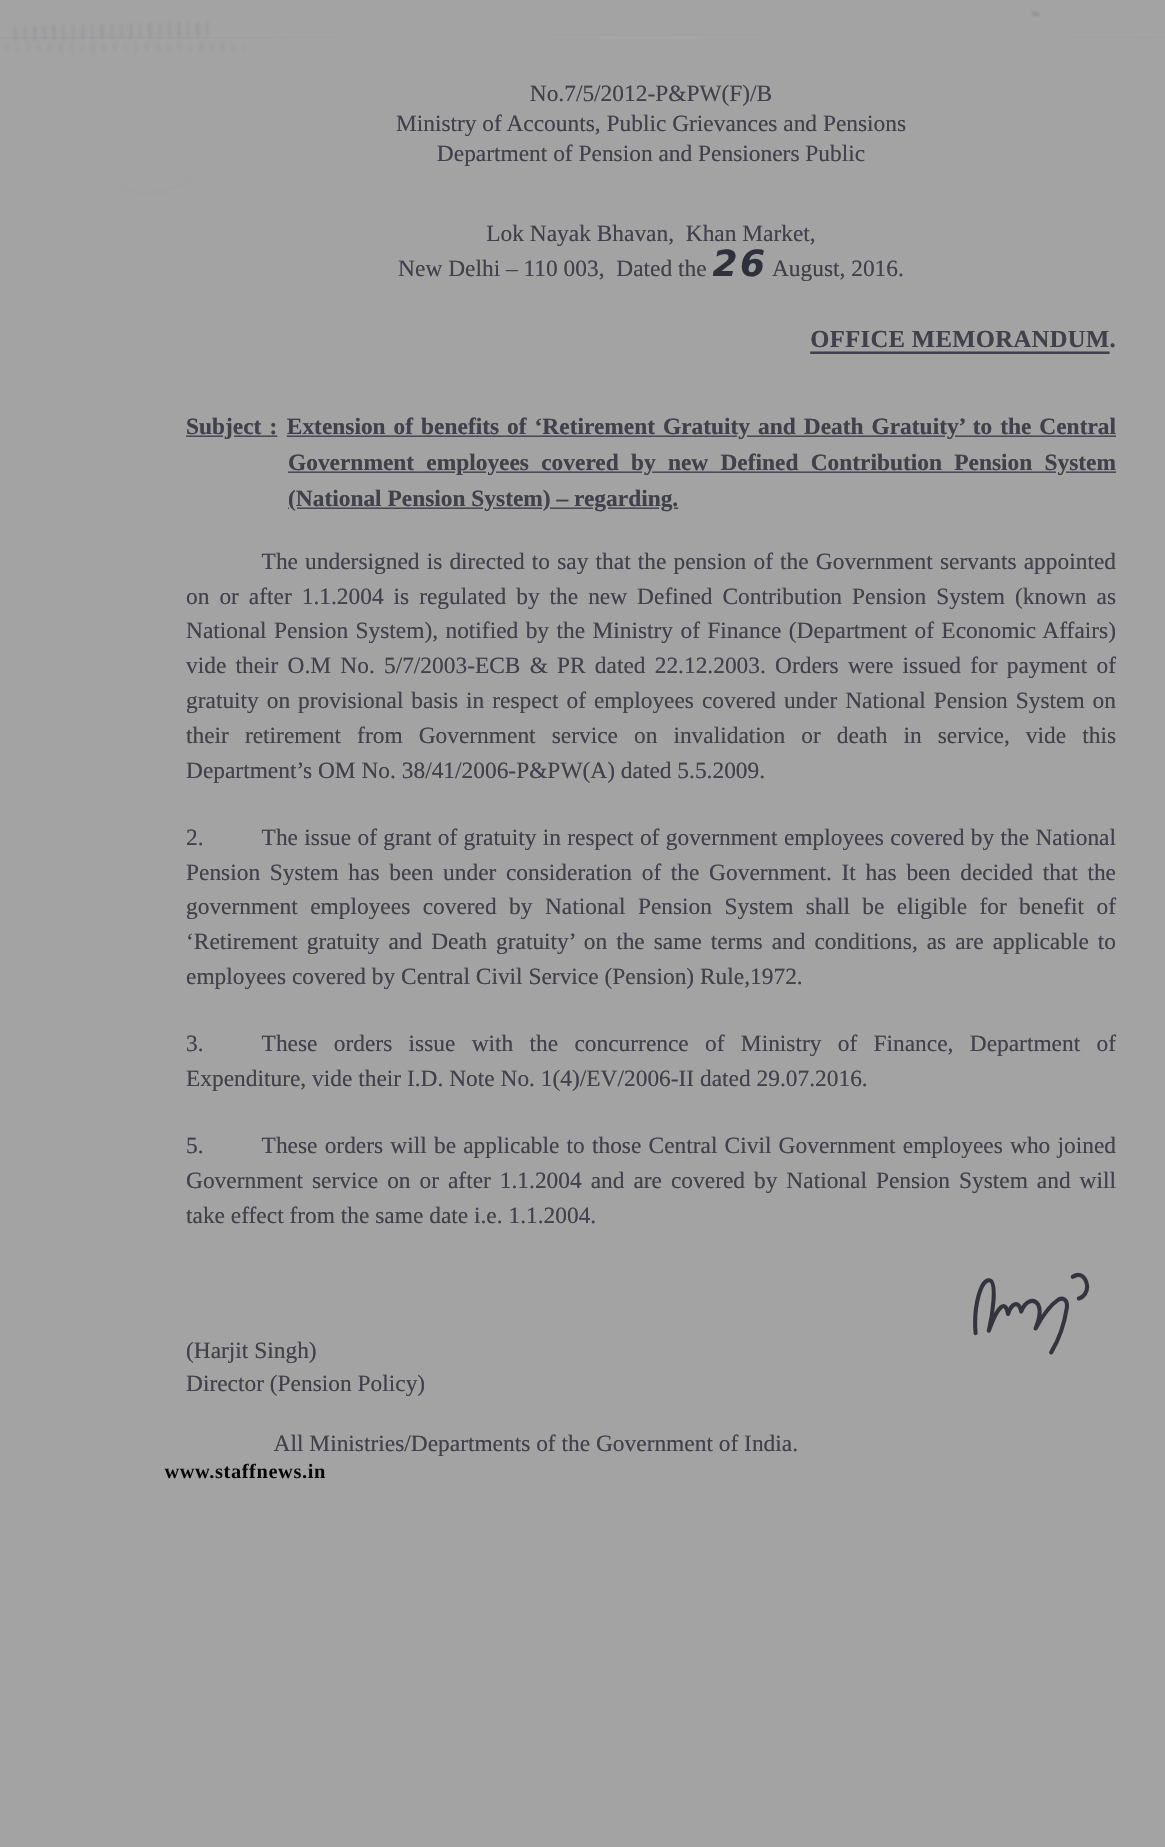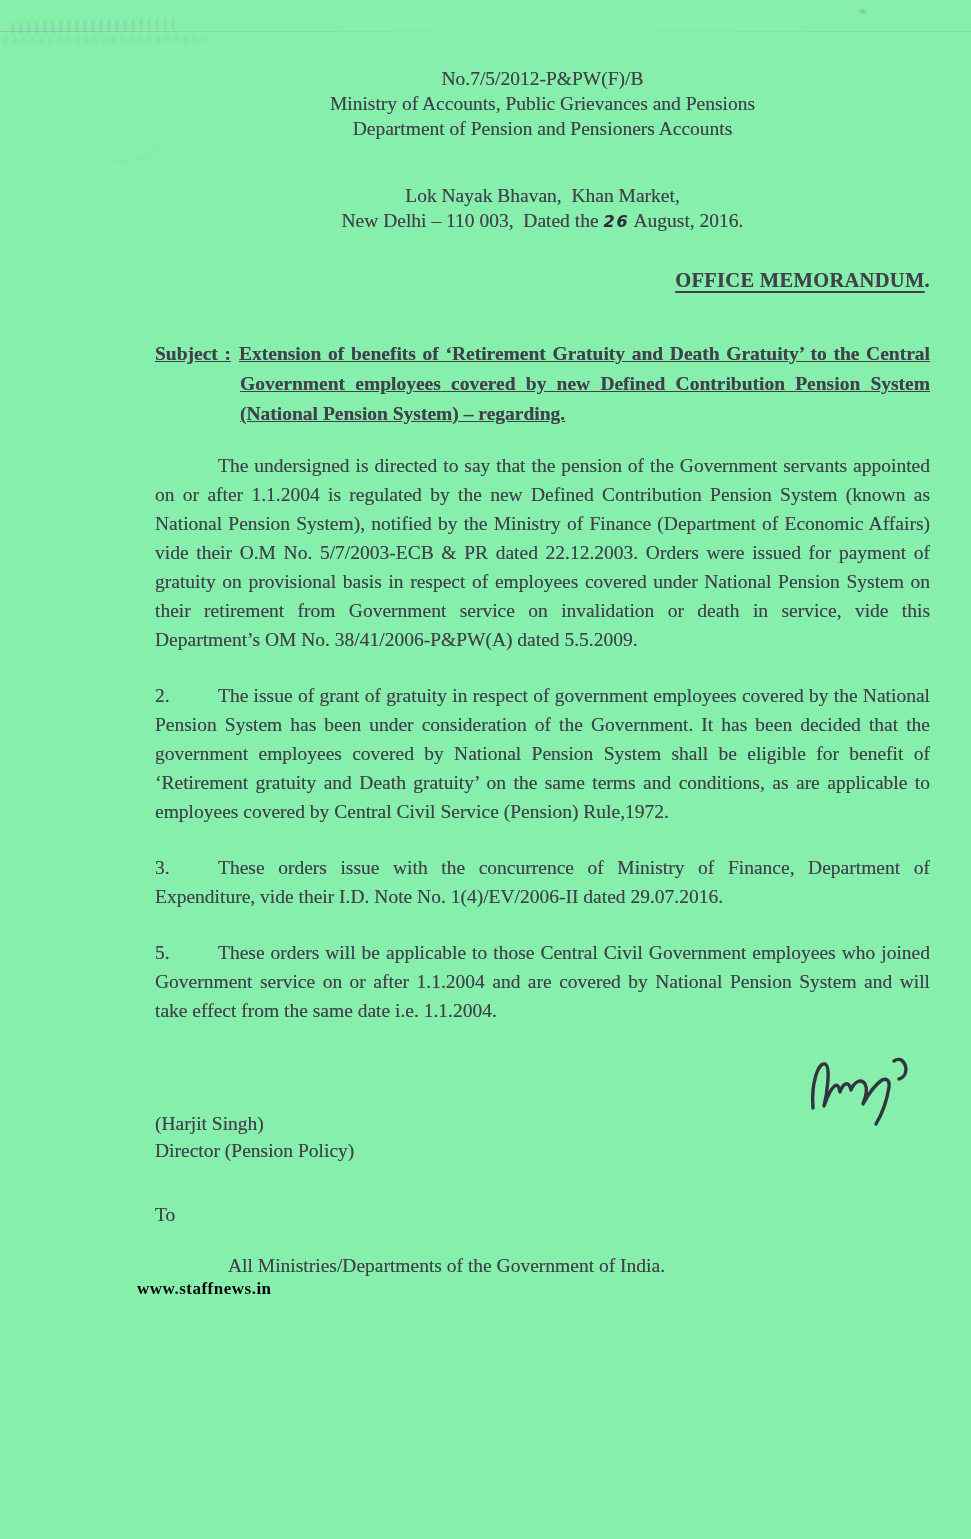--- a/index.html
+++ b/index.html
@@ -1,20 +1,20 @@
 <!DOCTYPE html>
 <html><head>
 <meta charset="utf-8">
 <style>
   html,body { margin:0; padding:0; background:#e8e8e8; }
   .page {
     position:relative;
     width:971px; height:1539px;
     margin:0 auto;
-    background:#86efac;
+    background:#a3a3a3;
     box-sizing:border-box;
     padding:66px 41px 0 155px;
     font-family:"Liberation Serif","DejaVu Serif",serif;
     font-size:19.5px;
     line-height:29px;
     color:#41414c;
     overflow:hidden;
     text-shadow:0 0 0.4px rgba(65,65,76,.55);
   }
   
@@ -38,21 +38,21 @@
     border-radius:50%; filter:blur(1.5px); opacity:.4; transform:rotate(-12deg);
   }
   .speck-tr { position:absolute; top:10px; right:105px; width:6px; height:3px;
     background:rgba(120,125,138,.5); filter:blur(.8px); transform:rotate(20deg); }
   
   .center-head { text-align:center; line-height:25px; }
   .addr { text-align:center; margin-top:42px; line-height:25px; }
   .hand {
     font-family:"DejaVu Sans",sans-serif;
     font-weight:700; font-style:italic;
-    font-size:16px; letter-spacing:2px; color:#30303c;
+    font-size:30px; letter-spacing:2px; color:#30303c;
   }
   .memo-title { text-align:right; margin-top:32px; font-weight:700; font-size:20.5px; letter-spacing:.3px; }
   .memo-title .ul { text-decoration:underline; text-decoration-thickness:1.5px; text-underline-offset:4px; }
   
   .subject {
     margin:44px 0 0;
     font-weight:700;
     text-align:justify;
     line-height:30px;
     padding-left:85px; text-indent:-85px;text-decoration:underline;
@@ -81,21 +81,21 @@
 
   <div class="scanline"></div>
   <div class="smudge-a"></div>
   <div class="smudge-b"></div>
   <div class="smudge-c"></div>
   <div class="speck-tr"></div>
 
   <div class="center-head">
     <div>No.7/5/2012-P&amp;PW(F)/B</div>
     <div>Ministry of Accounts, Public Grievances and Pensions</div>
-    <div>Department of Pension and Pensioners Accounts</div>
+    <div>Department of Pension and Pensioners Public</div>
   </div>
 
   <div class="addr">
     <div>Lok Nayak Bhavan,&nbsp; Khan Market,</div>
     <div>
       <span>New Delhi – 110 003,&nbsp; Dated the </span><span class="hand">26</span><span> August, 2016.</span>
     </div>
   </div>
 
   <div class="memo-title">
@@ -127,17 +127,16 @@
     <svg width="112" height="78" viewBox="0 0 112 78" aria-hidden="true">
       <g fill="none" stroke="#34343f" stroke-width="3.4" stroke-linecap="round" stroke-linejoin="round">
         <path d="M9,56 C7,32 14,10 21,12 C27,14 23,42 20,54 C28,32 34,28 36,40 C39,31 45,28 47,38 C50,30 57,26 61,32 C64,37 61,47 59,52 C65,41 72,32 78,28 C82,26 86,28 85,35 C83,48 78,62 72,72"></path>
         <path d="M90,9 C96,5 101,9 102,17 C102,22 99,26 95,27"></path>
       </g>
     </svg>
     <div>(Harjit Singh)</div>
     <div>Director (Pension Policy)</div>
   </div>
 
-  <div class="to">To</div>
   <div class="addressee">All Ministries/Departments of the Government of India.</div>
   <div class="watermark">www.staffnews.in</div>
 
 </div>
 
 </body></html>

